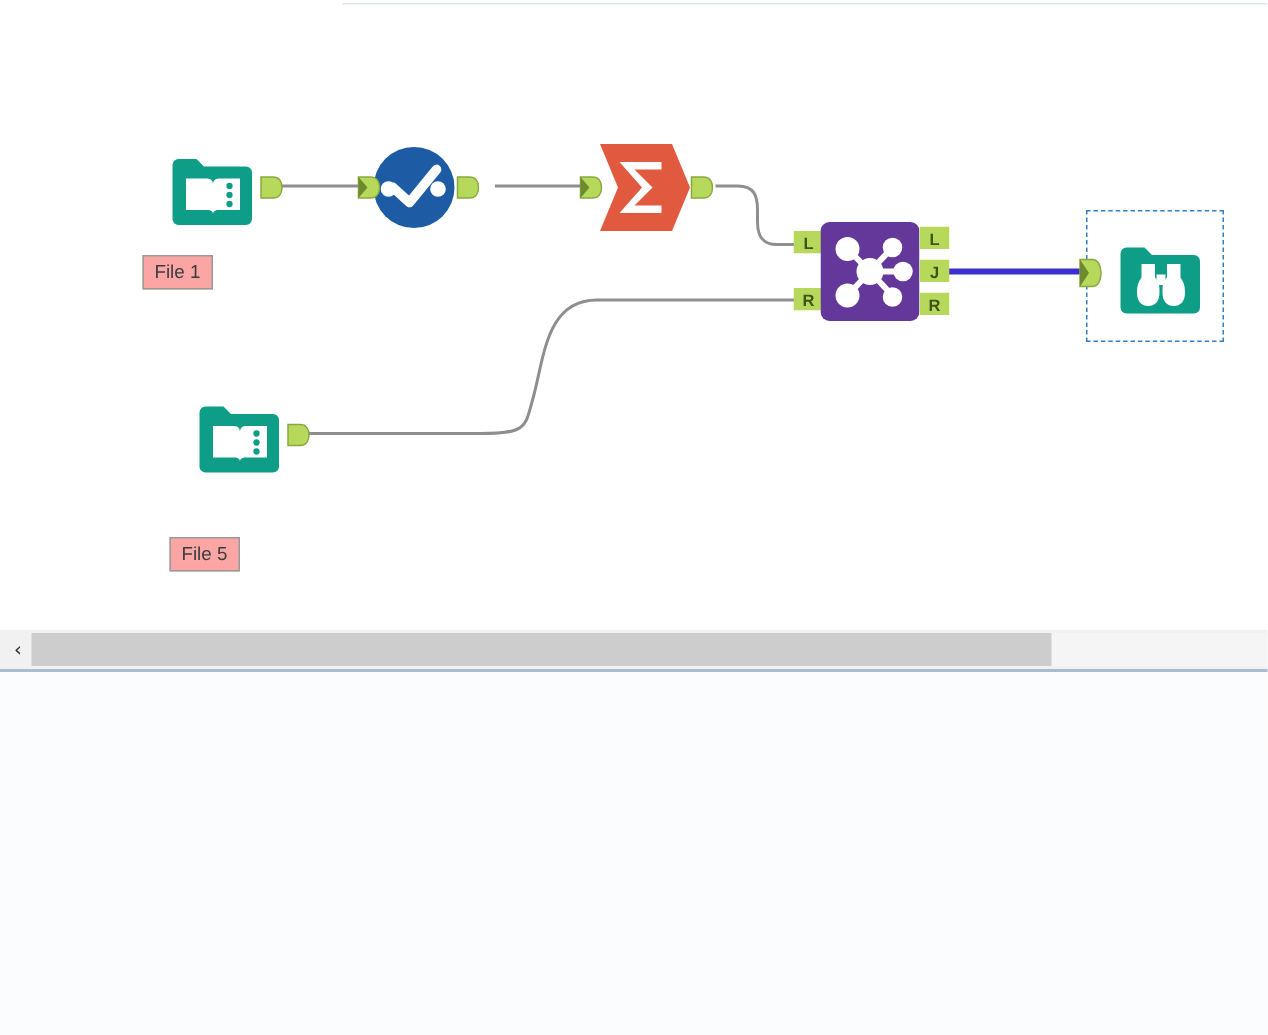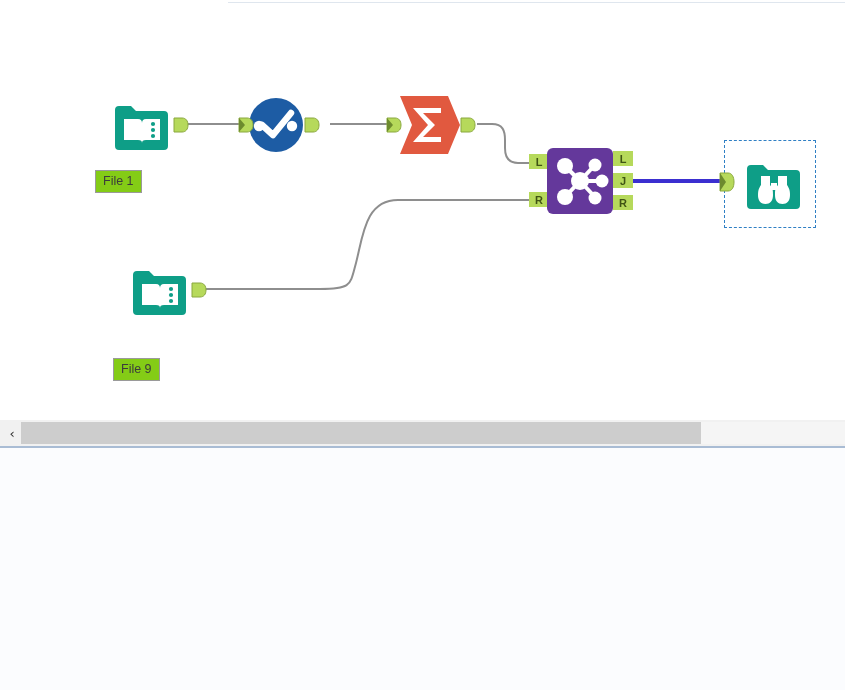--- a/index.html
+++ b/index.html
@@ -34,21 +34,21 @@
     position: absolute;
     left: 0; top: 0;
   }
 
   .node {
     position: absolute;
   }
   .node-label {
     position: absolute;
     border: 1px solid #9a9a9a;
-    background: #84cc16;
+    background: #fca5a5;
     color: #3c3c3c;
     font-size: 12.5px;
     line-height: 14px;
     padding: 3px 7px 4px 7px;
     white-space: nowrap;
   }
 
   
   #splitter {
     position: absolute;
@@ -205,21 +205,21 @@
       <path d="M13 23 h14 c3 0 4 2 4 4 v20 c0 -2 -1 -3 -4 -3 h-14 z" fill="#ffffff"></path>
       <path d="M49 23 h-14 c-3 0 -4 2 -4 4 v20 c0 -2 1 -3 4 -3 h14 z" fill="#ffffff"></path>
       <circle cx="42" cy="28" r="2.1" fill="#0e9e87"></circle>
       <circle cx="42" cy="34" r="2.1" fill="#0e9e87"></circle>
       <circle cx="42" cy="40" r="2.1" fill="#0e9e87"></circle>
     </svg>
     <svg width="16" height="18" style="position:absolute; left:62px; top:20px;">
       <path d="M1 2 h8 c4 0 6 3 6 7 c0 4 -2 7 -6 7 h-8 z" fill="#b6d95b" stroke="#8aa83f" stroke-width="1"></path>
     </svg>
   </div>
-  <div class="node-label" style="left:113px; top:358px;">File 9</div>
+  <div class="node-label" style="left:113px; top:358px;">File 5</div>
 
   <div class="node" style="left:724px; top:140px; width:92px; height:88px; border:1px dashed #2f7fc4; box-sizing:border-box;">
     <svg width="16" height="22" style="position:absolute; left:-6px; top:30px;">
       <path d="M1 2 h8 c4 0 6 4 6 9 c0 5 -2 9 -6 9 h-8 z" fill="#b6d95b" stroke="#8aa83f" stroke-width="1"></path>
       <path d="M1 2 l6 9 l-6 9 z" fill="#6d8b2e"></path>
     </svg>
     <svg width="62" height="58" viewBox="0 0 62 58" style="position:absolute; left:18px; top:14px;">
       <path d="M4 10 h16 l5 5 h28 a4 4 0 0 1 4 4 v31 a4 4 0 0 1 -4 4 h-45 a4 4 0 0 1 -4 -4 v-36 a4 4 0 0 1 4 -4 z" fill="#0e9e87"></path>
       <path d="M18 21 h9 v9 c3 3 3 6 3 10 c0 6 -3 9 -7.5 9 c-4.5 0 -7.5 -3 -7.5 -9 c0 -5 1 -7 3 -10 z" fill="#ffffff"></path>
       <path d="M44 21 h-9 v9 c-3 3 -3 6 -3 10 c0 6 3 9 7.5 9 c4.5 0 7.5 -3 7.5 -9 c0 -5 -1 -7 -3 -10 z" fill="#ffffff"></path>

